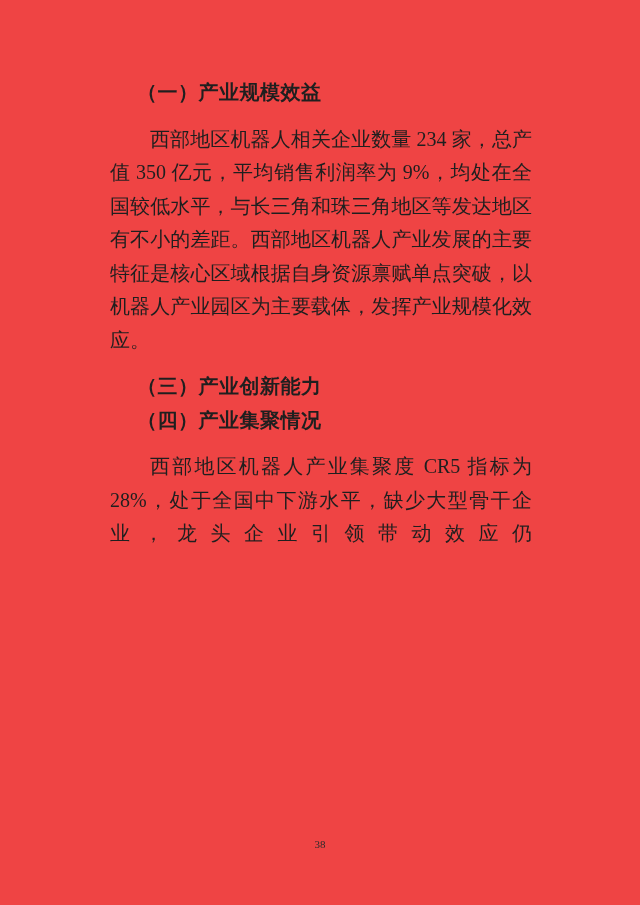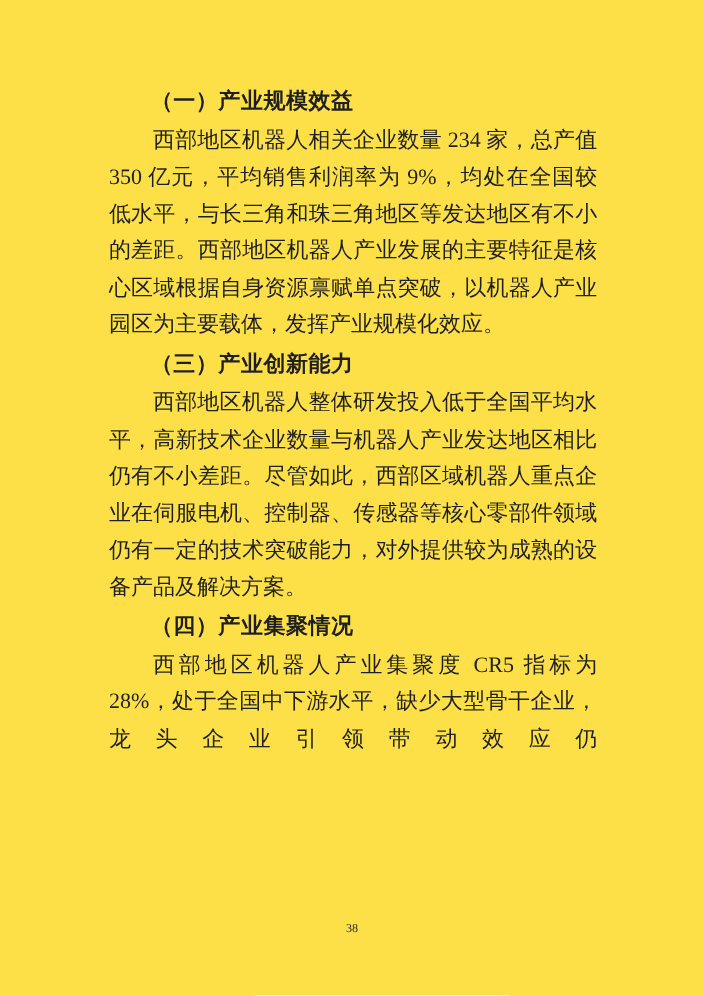--- a/index.html
+++ b/index.html
@@ -4,21 +4,21 @@
 <style>
   html, body {
     margin: 0;
     padding: 0;
     background: #ffffff;
   }
   .page {
     position: relative;
     width: 640px;
     height: 905px;
-    background: #fde047;
+    background: #ef4444;
     overflow: hidden;
     font-family: "Liberation Serif", "DejaVu Serif", serif;
     color: #1f1f1f;
   }
   .content {
     position: absolute;
     left: 97px;
     top: 76px;
     width: 448px;
     font-size: 20px;
@@ -27,21 +27,21 @@
   .heading {
     margin: 0;
     font-size: 20px;
     font-weight: bold;
     text-indent: 2em;
     text-align: left;
     letter-spacing: 0.5px;
     line-height: 33.5px;
   }
   .para {
-    margin: 2px;
+    margin: 13px;
     text-indent: 2em;
     text-align: justify;
     text-justify: inter-character;
     line-height: 33.5px;
   }
   .justify-last {
     text-align-last: justify;
   }
   .page-number {
     position: absolute;
@@ -58,21 +58,20 @@
 <body>
 
 <div class="page">
   <div class="content">
 
     <h3 class="heading">（一）产业规模效益</h3>
     <p class="para">西部地区机器人相关企业数量 234 家，总产值 350 亿元，平均销售利润率为 9%，均处在全国较低水平，与长三角和珠三角地区等发达地区有不小的差距。西部地区机器人产业发展的主要特征是核心区域根据自身资源禀赋单点突破，以机器人产业园区为主要载体，发挥产业规模化效应。</p>
 
 
     <h3 class="heading">（三）产业创新能力</h3>
-    <p class="para">西部地区机器人整体研发投入低于全国平均水平，高新技术企业数量与机器人产业发达地区相比仍有不小差距。尽管如此，西部区域机器人重点企业在伺服电机、控制器、传感器等核心零部件领域仍有一定的技术突破能力，对外提供较为成熟的设备产品及解决方案。</p>
 
     <h3 class="heading">（四）产业集聚情况</h3>
     <p class="para justify-last">西部地区机器人产业集聚度 CR5 指标为 28%，处于全国中下游水平，缺少大型骨干企业，龙头企业引领带动效应仍</p>
 
   </div>
 
   <div class="page-number">38</div>
 </div>
 
 </body></html>

